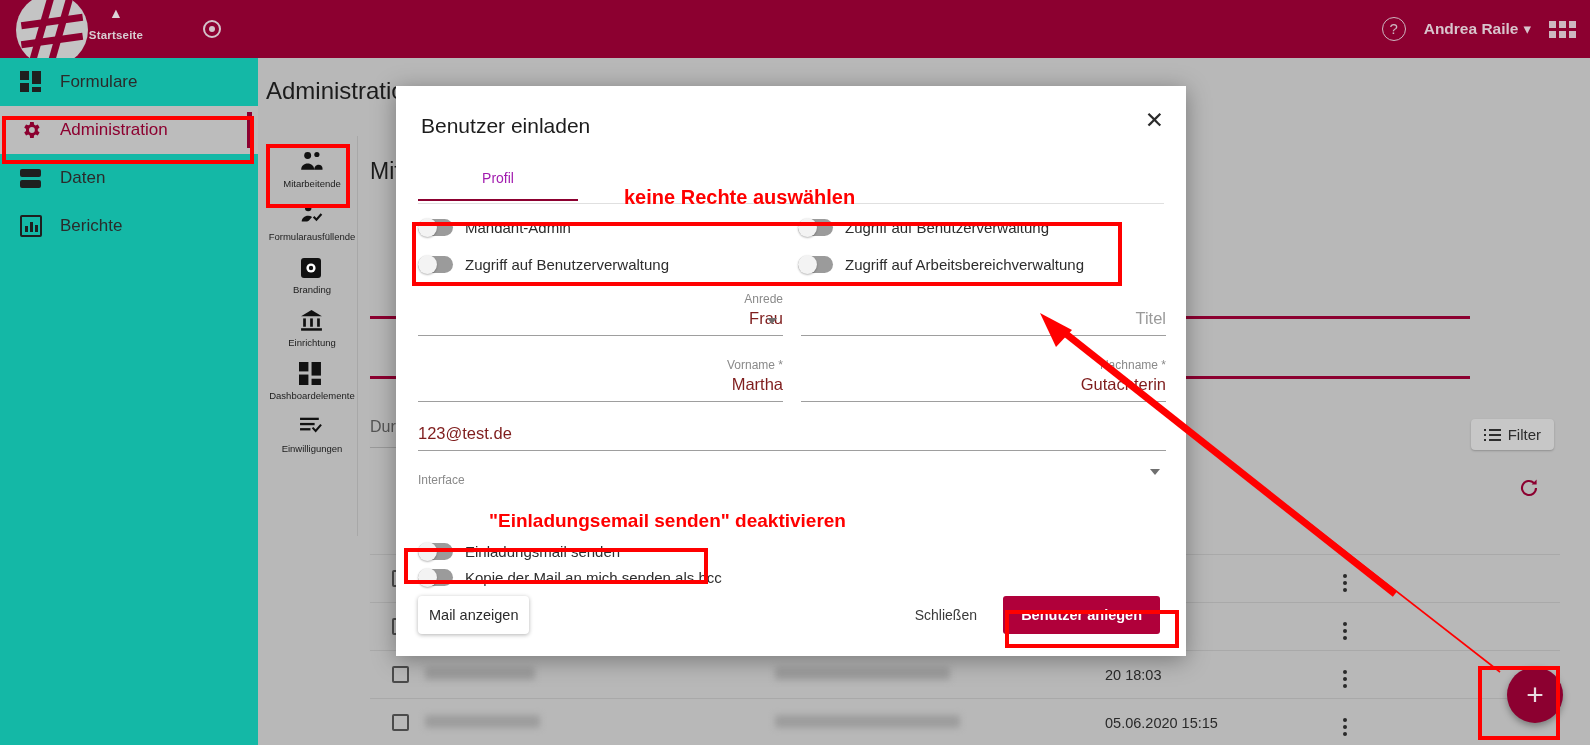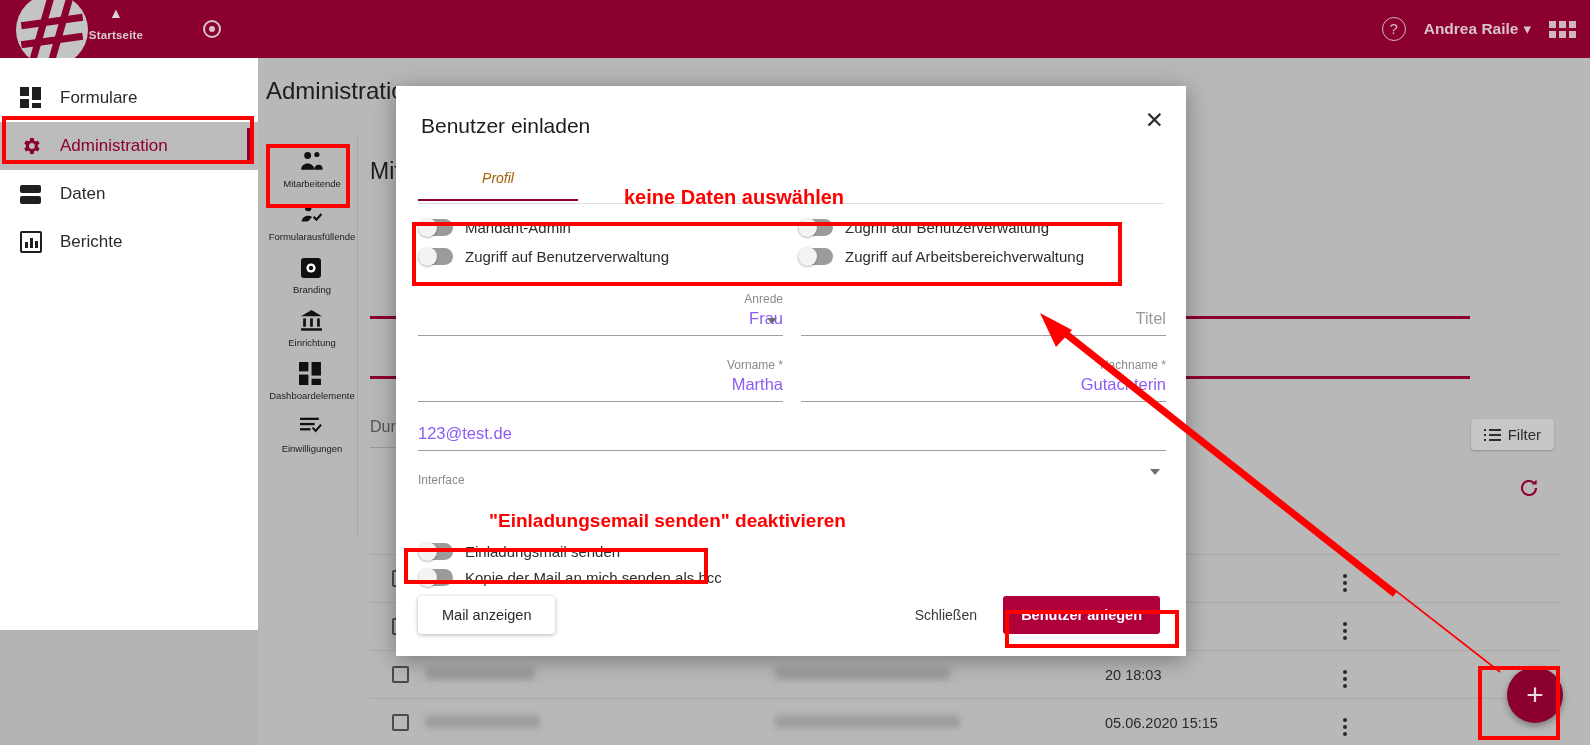--- a/index.html
+++ b/index.html
@@ -55,22 +55,22 @@
     width: 24px; height: 24px; border: 1.8px solid #cdb7c0; border-radius: 50%;
     color: #cdb7c0; font-size: 15px; line-height: 21px; text-align: center; cursor: pointer;
   }
   .user-name { color: #d8c4cc; font-size: 15.5px; font-weight: bold; cursor: pointer; }
   .chev { color: #d8c4cc; font-size: 15px; margin-left: 5px; }
   .grid-ic { display: grid; grid-template-columns: repeat(3, 7px); grid-gap: 3px; cursor: pointer; }
   .grid-ic i { width: 7px; height: 7px; background: #cdb7c0; display: block; }
 
   
   .sidebar {
-    position: absolute; left: 0; top: 58px; width: 258px; height: 572px;
-    background: #ffffff; padding-top: 16px;
+    position: absolute; left: 0; top: 58px; width: 258px; height: 687px;
+    background: #14b8a6; padding-top: 0;
   }
   .side-item {
     height: 48px; display: flex; align-items: center; padding-left: 20px;
     color: #2b2b2b; font-size: 17px; cursor: pointer; position: relative;
   }
   .side-item .sic { width: 28px; display: flex; align-items: center; }
   .side-item .slb { margin-left: 12px; }
   .side-item.active { background: #bcbcbc; color: #8c0030; }
   .side-item.active .slb { color: #8c0030; }
   .side-item.active::after {
@@ -170,56 +170,56 @@
     cursor: pointer; line-height: 20px; font-weight: 300;
   }
   .dlg-tabs {
     position: absolute; left: 22px; top: 76px; width: 746px; height: 42px;
     border-bottom: 1px solid #e0e0e0;
   }
   .tab {
     position: absolute; left: 0; top: 8px; width: 160px; text-align: center;
     font-size: 14px; color: #6a6a6a; cursor: pointer; padding-bottom: 13px;
   }
-  .tab.active { border-bottom: 2.5px solid #8c0030; color: #a16207; font-style: italic; }
+  .tab.active { border-bottom: 2.5px solid #8c0030; color: #a21caf; }
 
   .perm-grid {
     position: absolute; left: 22px; top: 128px; width: 746px;
-    display: grid; grid-template-columns: 380px 1fr; row-gap: 3px;
+    display: grid; grid-template-columns: 380px 1fr; row-gap: 11px;
   }
   .perm {
     display: flex; align-items: center; height: 26px; font-size: 15px; color: #2d2d2d;
     cursor: pointer;
   }
   .tgl {
     width: 35px; height: 17px; border-radius: 9px; background: #9b9b9b;
     position: relative; flex: 0 0 auto; margin-right: 12px;
   }
   .tgl::after {
     content: ""; position: absolute; left: 0; top: -1px; width: 19px; height: 19px;
     border-radius: 50%; background: #f3f3f3; box-shadow: 0 1px 2px rgba(0,0,0,.28);
   }
 
   .fields { position: absolute; left: 22px; top: 206px; width: 748px; }
   .row2 { display: flex; gap: 18px; text-align: right; }
   .field { position: relative; width: 365px; margin-bottom: 22px; }
   .field.full { width: 748px; }
   .f-lbl { font-size: 12px; color: #8a8a8a; margin-bottom: 3px; }
-  .f-val { font-size: 16.5px; color: #8b5cf6; padding-bottom: 7px; border-bottom: 1px solid #9e9e9e; min-height: 26px; }
+  .f-val { font-size: 16.5px; color: #7f1d1d; padding-bottom: 7px; border-bottom: 1px solid #9e9e9e; min-height: 26px; }
   .f-val.ph { color: #9a9a9a; }
   .caret {
     position: absolute; right: 6px; bottom: 12px; width: 0; height: 0;
     border-left: 5px solid transparent; border-right: 5px solid transparent;
     border-top: 6px solid #6f6f6f;
   }
 
   .send-toggles { position: absolute; left: 22px; top: 452px; }
   .bottom-bar { position: absolute; left: 22px; right: 22px; bottom: 22px; height: 38px; }
   .btn-outline {
-    position: absolute; left: 0; top: 0; height: 38px; padding: 0 24px;
+    position: absolute; left: 0; top: 0; height: 38px; padding: 0 11px;
     background: #fff; border-radius: 4px; box-shadow: 0 1px 4px rgba(0,0,0,.3);
     font-size: 14.5px; color: #2b2b2b; display: flex; align-items: center; cursor: pointer;
   }
   .btn-flat {
     position: absolute; right: 187px; top: 0; height: 38px; display: flex; align-items: center;
     font-size: 14px; color: #3a3a3a; cursor: pointer;
   }
   .btn-primary {
     position: absolute; right: 4px; top: 0; height: 38px; padding: 0 18px;
     background: #b0003a; color: #fff; border-radius: 3px; font-size: 14.5px; font-weight: bold;
@@ -563,21 +563,21 @@
     </div>
   </div>
 
   <div class="hl" style="left:2px; top:116px; width:252px; height:48px;"></div>
   <div class="hl" style="left:266px; top:144px; width:84px; height:64px;"></div>
   <div class="hl" style="left:412px; top:222px; width:710px; height:64px;"></div>
   <div class="hl" style="left:404px; top:548px; width:304px; height:36px;"></div>
   <div class="hl" style="left:1005px; top:610px; width:174px; height:38px;"></div>
   <div class="hl" style="left:1478px; top:666px; width:82px; height:74px;"></div>
 
-  <div class="ann-txt" style="left:624px; top:186px; font-size:20px;">keine Daten auswählen</div>
+  <div class="ann-txt" style="left:624px; top:186px; font-size:20px;">keine Rechte auswählen</div>
   <div class="ann-txt" style="left:489px; top:510px; font-size:19px;">"Einladungsemail senden" deaktivieren</div>
 
   <svg class="arrow" viewBox="0 0 1590 745">
     <line x1="1500" y1="672" x2="1056" y2="326" stroke="#ff0000" stroke-width="1.6"></line>
     <line x1="1395" y1="594" x2="1056" y2="326" stroke="#ff0000" stroke-width="7"></line>
     <polygon points="1040,313 1072,330 1056,347" fill="#ff0000"></polygon>
   </svg>
 
 </div>
 

